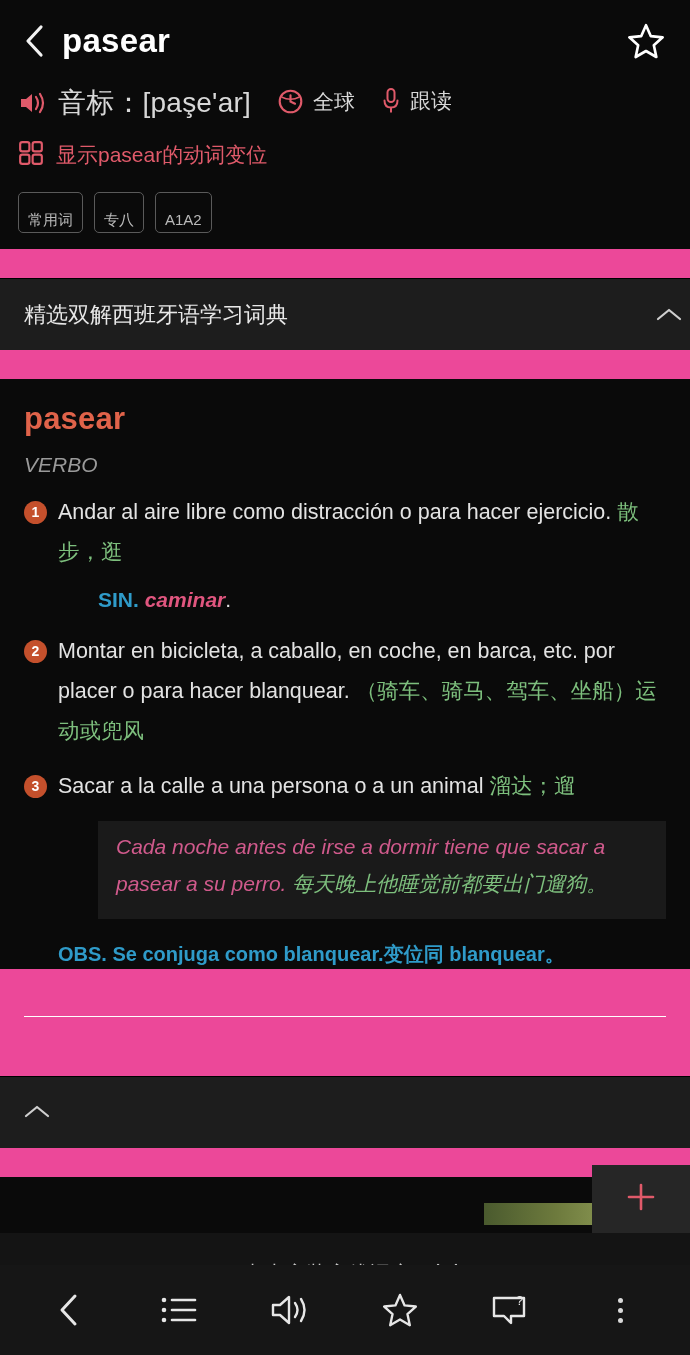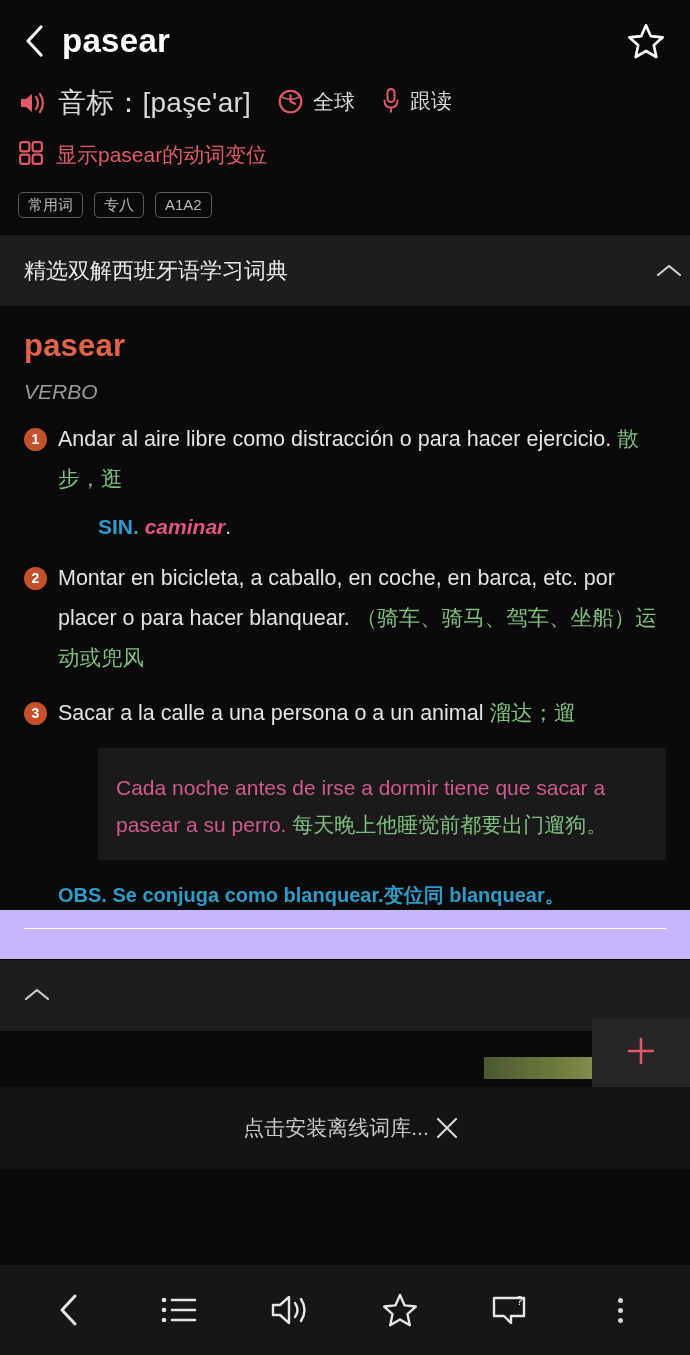--- a/index.html
+++ b/index.html
@@ -10,21 +10,22 @@
     font-family: "Liberation Sans", sans-serif;
     color: #e8e8e8;
     overflow: hidden;
   }
   .app {
     width: 690px;
     height: 1355px;
     position: relative;
     display: flex;
     flex-direction: column;
-    background: #c4b5fd;
+    background: #ec4899;
+    gap: 29px;
   }
 
   
   .header {
     padding: 14px 22px 10px 18px;
     background: #0a0a0a;
   }
   .header-top {
     display: flex;
     align-items: center;
@@ -97,21 +98,21 @@
     align-items: center;
     gap: 11px;
     margin-top: 22px;
     margin-bottom: 6px;
   }
   .tag {
     border: 1px solid #5a5a5a;
     border-radius: 5px;
     color: #b9b9b9;
     font-size: 15px;
-    padding: 4px 9px 5px;
+    padding: 19px 9px 5px;
     line-height: 1;
   }
 
   
   .section-head {
     background: #1d1d1d;
     height: 72px;
     display: flex;
     align-items: center;
     justify-content: space-between;
@@ -177,23 +178,24 @@
     font-size: 21px;
     line-height: 1.6;
   }
   .syn .sin { color: #2f9bc9; font-weight: bold; }
   .syn .word { color: #e0567f; font-style: italic; font-weight: bold; }
   .syn .dot { color: #e3e3e3; }
 
   .example {
     margin: 14px 0 0 74px;
     background: #1a1a1a;
-    padding: 22px 18px 16px 18px;
+    padding: 8px 18px 16px 18px;
     font-size: 21px;
     line-height: 1.75;
+    font-style: italic;
   }
   .example .es { color: #d05a8c; }
   .example .cn { color: #7dbf7d; }
 
   .obs {
     margin-top: 20px;
     padding-left: 34px;
     font-size: 20px;
     font-weight: bold;
     color: #2f9bc9;

